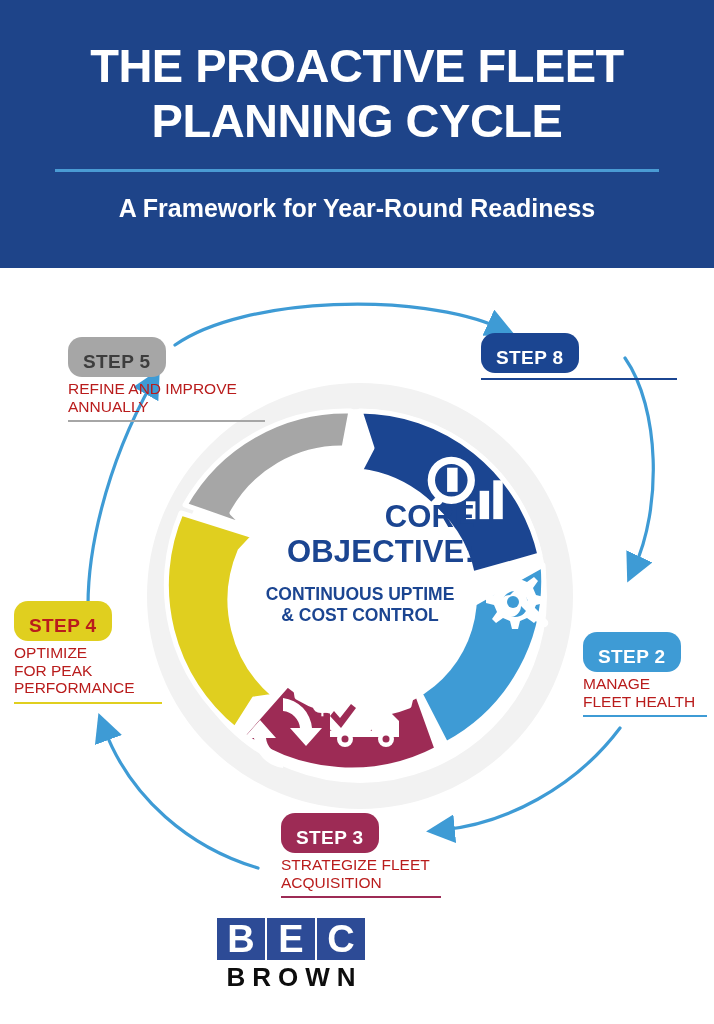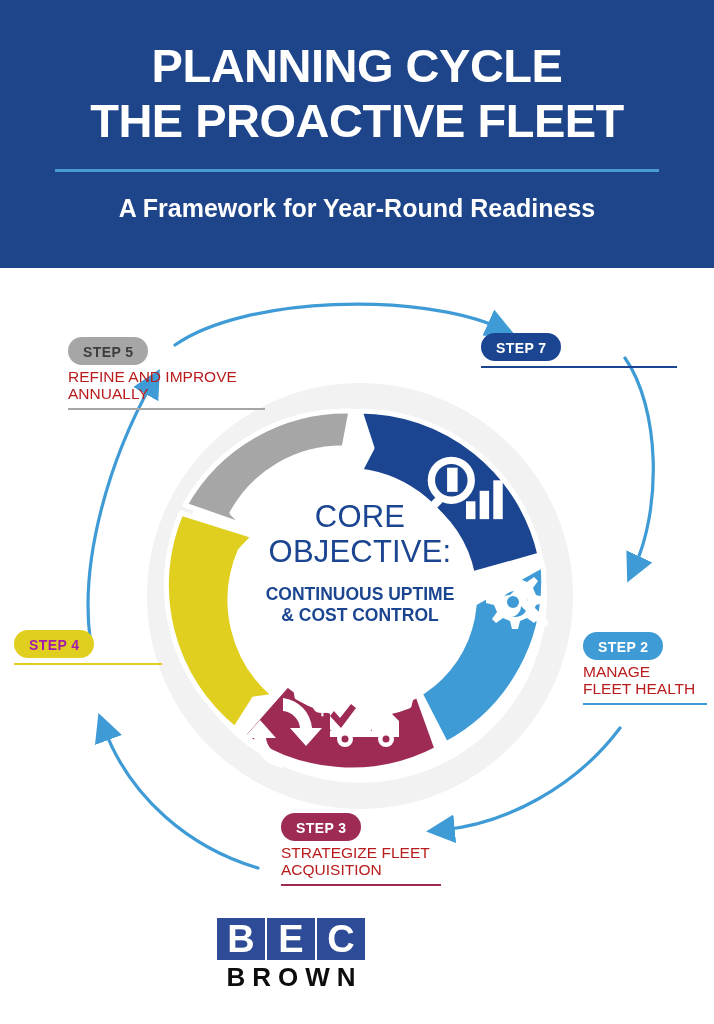--- a/index.html
+++ b/index.html
@@ -45,23 +45,23 @@
     position:absolute;
     top:268px; left:0;
     width:714px; height:650px;
   }
   #diagram svg { display:block; }
 
   
   .step-label { position:absolute; }
   .pill {
     display:inline-block;
-    padding:7px 15px 4px 15px;
+    padding:14px 15px 4px 15px;
     border-radius:14px;
-    font-size:14px;
+    font-size:19px;
     font-weight:bold;
     letter-spacing:0.4px;
     line-height:1.18;
     white-space:nowrap;
   }
   .step-desc {
     font-size:15.5px;
     line-height:1.13;
     color:#b91c1c;
     margin-top:3px;
@@ -76,41 +76,42 @@
 
   #step2 { left:583px; top:632px; text-align:left; }
   #step2 .pill { background:#3e9bd5; color:#ffffff; }
   #step2 .underline { width:124px; background:#3e9bd5; }
 
   #step3 { left:281px; top:813px; text-align:left; }
   #step3 .pill { background:#9d2b55; color:#ffffff; }
   #step3 .underline { width:160px; background:#9d2b55; }
 
   #step4 { left:14px; top:601px; text-align:left; }
-  #step4 .pill { background:#e0cf1f; color:#a21caf;margin-top:29px; }
+  #step4 .pill { background:#e0cf1f; color:#b91c1c; }
   #step4 .underline { width:148px; background:#e0cf1f; }
 
   #step5 { left:68px; top:337px; text-align:left; }
   #step5 .pill { background:#a6a6a6; color:#3d3d3d; }
   #step5 .underline { width:197px; background:#a6a6a6; }
 
   
   #center-text {
     position:absolute;
     left:245px; top:499px;
     width:230px;
     text-align:center;
   }
   #core-head {
     color:#1b4591;
     font-size:31px;
-    font-weight:normal;
+    font-weight:bold;
     line-height:1.14;
     letter-spacing:0.2px;
     white-space:pre-line;
+    text-align:right;
   }
   #core-sub {
     color:#1b4591;
     font-size:17.5px;
     font-weight:bold;
     line-height:1.2;
     margin-top:14px;
     white-space:pre-line;
   }
 
@@ -150,22 +151,22 @@
     letter-spacing:2.3px;
     margin-top:1px;
     padding-left:3px;
   }
 </style>
 </head>
 <body>
 
 <div id="header">
   <h1 id="title">
+    <span>THE PROACTIVE FLEET</span>
     <span id="title-l2">PLANNING CYCLE</span>
-    <span>THE PROACTIVE FLEET</span>
   </h1>
   <div id="divider"></div>
   <div id="subtitle">A Framework for Year-Round Readiness</div>
 </div>
 
 <div id="diagram">
 <svg width="714" height="650" viewBox="0 0 714 650" xmlns="http://www.w3.org/2000/svg">
   <defs>
     <marker id="ah" markerWidth="9" markerHeight="9" refX="4" refY="4.5" orient="auto">
       <path d="M0,0 L9,4.5 L0,9 Z" fill="#3e9bd5"></path>
@@ -262,40 +263,43 @@
     <path d="M175 77 C 245 28, 420 24, 500 60"></path>
     <path d="M625 90 C 660 140, 662 240, 634 300"></path>
     <path d="M620 460 C 575 520, 505 556, 442 562"></path>
     <path d="M258 600 C 190 580, 130 530, 104 460"></path>
     <path d="M90 370 C 80 290, 110 190, 152 115"></path>
   </g>
 </svg>
 </div>
 
 <div class="step-label" id="step1">
-  <span class="pill">STEP 7</span>
+  <span class="pill">STEP 8</span>
   <div class="underline"></div>
 </div>
 
 <div class="step-label" id="step2">
   <span class="pill">STEP 2</span>
   <div class="step-desc">MANAGE
 FLEET HEALTH</div>
   <div class="underline"></div>
 </div>
 
 <div class="step-label" id="step3">
   <span class="pill">STEP 3</span>
   <div class="step-desc">STRATEGIZE FLEET
 ACQUISITION</div>
   <div class="underline"></div>
 </div>
 
 <div class="step-label" id="step4">
   <span class="pill">STEP 4</span>
+  <div class="step-desc">OPTIMIZE
+FOR PEAK
+PERFORMANCE</div>
   <div class="underline"></div>
 </div>
 
 <div class="step-label" id="step5">
   <span class="pill">STEP 5</span>
   <div class="step-desc">REFINE AND IMPROVE
 ANNUALLY</div>
   <div class="underline"></div>
 </div>
 

